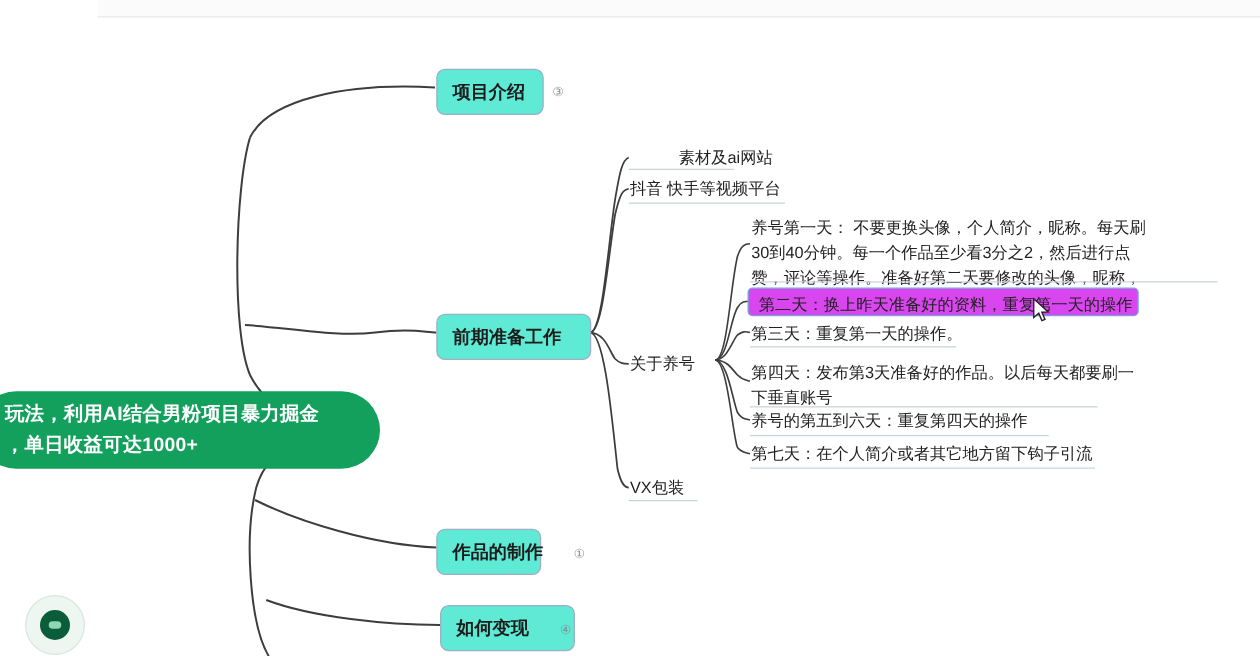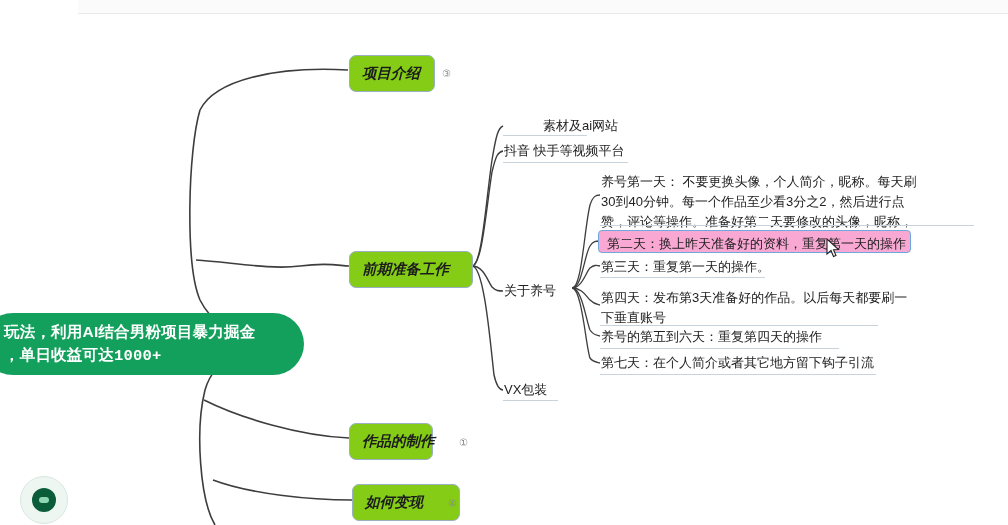--- a/index.html
+++ b/index.html
@@ -67,35 +67,34 @@
     background: #12a05c;
     border-radius: 31px;
     color: #ffffff;
     font-weight: bold;
     font-size: 15.5px;
     line-height: 25px;
     padding: 6px 18px 0 22px;
     box-sizing: border-box;
     letter-spacing: 0.2px;
   }
-  .root-node .l2 { display: block; font-family: Liberation Mono, monospace; }
+  .root-node .l2 { display: block; }
 
   
   .node-box {
     position: absolute;
-    background: #84cc16;
+    background: #5eead4;
     border: 1.4px solid #9bb0c4;
     border-radius: 7px;
     font-size: 14.5px;
     font-weight: bold;
     color: #1c1c1c;
     padding: 8px 12px 8px 12px;
     box-sizing: border-box;
     white-space: nowrap;
-    font-style: italic;
   }
   .badge {
     position: absolute;
     font-size: 10px;
     color: #8a8a8a;
     font-weight: normal;
   }
 
   
   .leaf {
@@ -111,21 +110,21 @@
     position: absolute;
     height: 1px;
     background: #c9d3dc;
   }
 
   
   .leaf-selected {
     position: absolute;
     border: 1.5px solid #6fa8dc;
     border-radius: 4px;
-    background: #f9a8d4;
+    background: #d946ef;
     box-sizing: border-box;
   }
   .leaf-selected .txt {
     position: absolute;
     left: 8px;
     top: 4px;
     font-size: 13px;
     color: #222;
     white-space: nowrap;
   }

